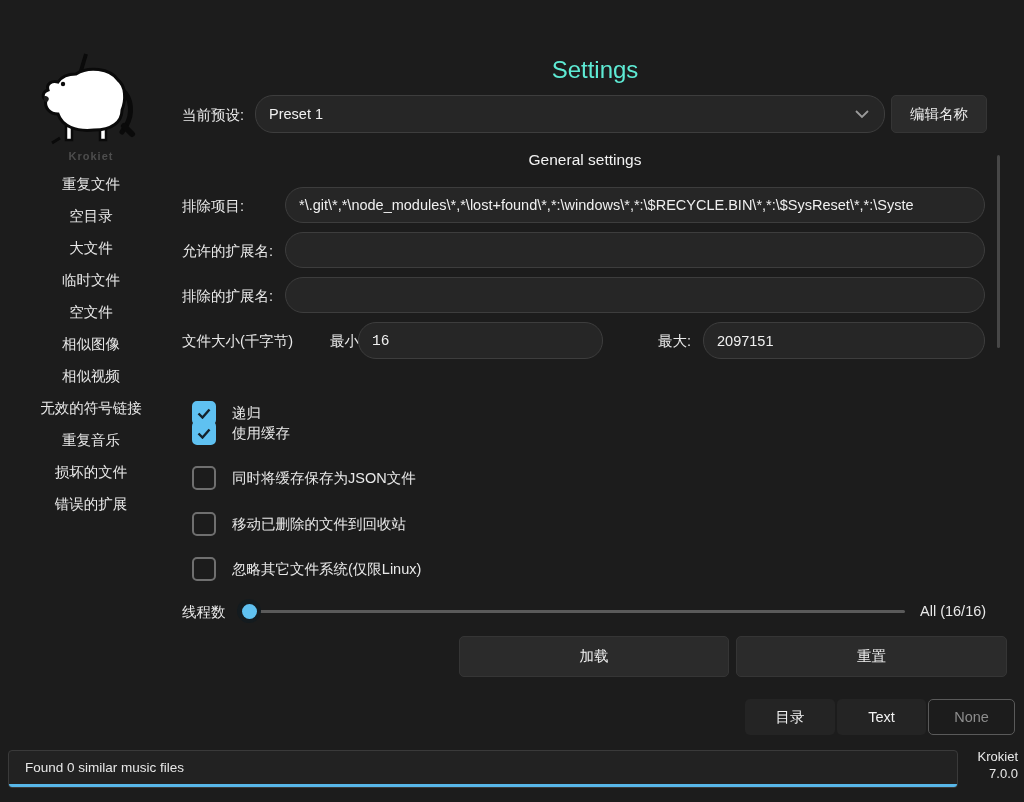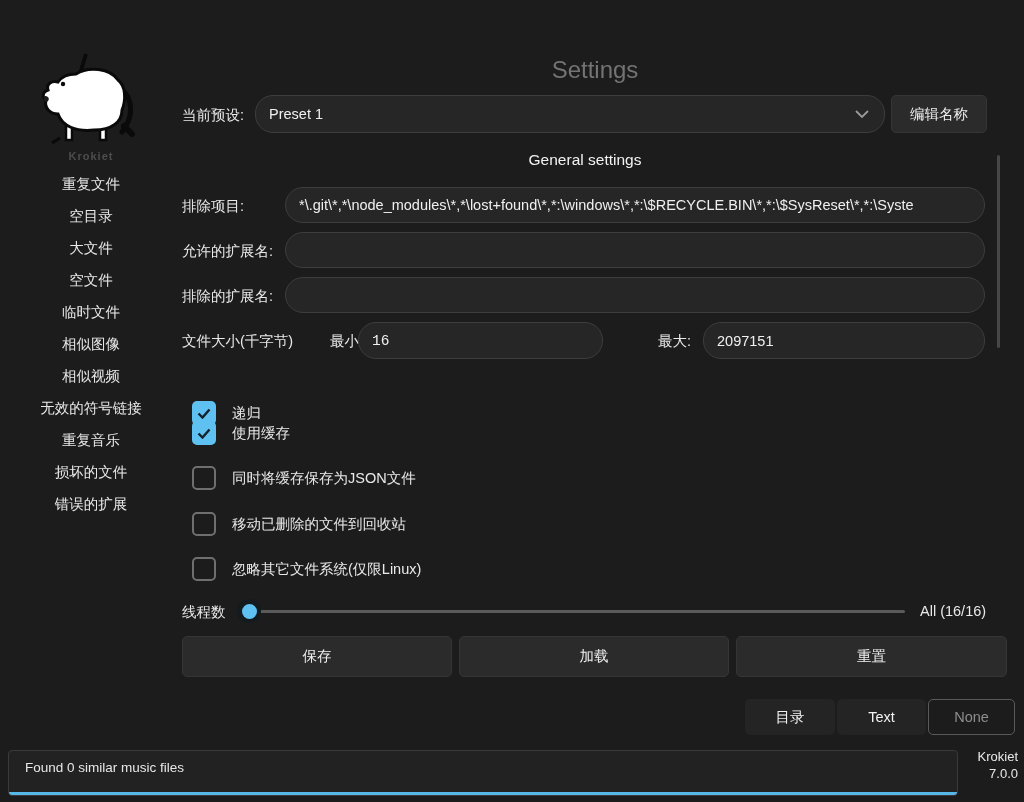--- a/index.html
+++ b/index.html
@@ -23,21 +23,21 @@
   
   .sidebar { position:absolute; left:0; top:34px; width:182px; height:768px; }
   .logo-wrap { position:absolute; left:0; top:18px; width:182px; text-align:center; }
   .logo-caption { margin-top:-2px; font-size:11px; color:#4d4d4d; font-weight:bold; letter-spacing:1px; }
   .nav { position:absolute; top:134px; left:0; width:182px; }
   .nav-item { height:32px; line-height:32px; text-align:center; font-size:14.5px; color:#e8e8e8; cursor:default; }
 
   
   .main { position:absolute; left:182px; top:34px; width:842px; height:768px; }
   .page-title { position:absolute; top:22px; left:0; width:826px; text-align:center;
-                font-size:24px; color:#737373; }
+                font-size:24px; color:#5eead4; }
   .row-label { position:absolute; font-size:14.5px; color:#e9e9e9; }
   .field { position:absolute; background:#262626; border:1px solid #3d3d3d; border-radius:18px;
            color:#f0f0f0; font-size:14.5px; display:flex; align-items:center; padding:0 13px;
            white-space:nowrap; overflow:hidden; }
   .combo { cursor:default; }
   .combo .chev { position:absolute; right:14px; top:50%; transform:translateY(-50%); }
   .btn { background:#2b2b2b; border:1px solid #353535; border-radius:5px; color:#efefef;
          font-size:14.5px; display:flex; align-items:center; justify-content:center; cursor:default; }
   .section-title { position:absolute; left:0; width:806px; text-align:center; font-size:15.5px; color:#f2f2f2; }
 
@@ -53,21 +53,21 @@
   .slider-thumb::before { content:""; width:15px; height:15px; border-radius:50%; background:#5fc1f1; }
 
   .toggle-btn { position:absolute; height:36px; border-radius:5px; display:flex; align-items:center;
                 justify-content:center; font-size:14.5px; cursor:default; }
   .toggle-dark { background:#242424; color:#f2f2f2; }
   .toggle-none { background:transparent; border:1px solid #5a5a5a; color:#8d8d8d; }
 
   .scrollbar { position:absolute; width:3px; border-radius:2px; background:#474747; }
 
   
-  .statusbox { position:absolute; left:8px; top:750px; width:950px; height:46px;
+  .statusbox { position:absolute; left:8px; top:750px; width:950px; height:38px;
                border:1px solid #3a3a3a; border-radius:4px; background:#222222; overflow:hidden; }
   .status-text { position:absolute; left:16px; top:9px; font-size:13.5px; color:#e7e7e7; }
   .status-progress { position:absolute; left:0; bottom:0; height:3px; width:100%; background:#58b7e9; }
   .version-box { position:absolute; right:6px; top:748px; width:58px; text-align:right;
                  font-size:13px; line-height:17px; color:#e9e9e9; }
 </style>
 </head>
 <body>
 
 <div class="app">
@@ -99,22 +99,22 @@
         <path d="M8 44 C12 44 14 46 12 49 C10 51 7 50 8 44 Z" fill="#1c1c1c"></path>
 
         <circle cx="27" cy="32" r="2.2" fill="#0a0a0a"></circle>
       </svg>
       <div class="logo-caption">Krokiet</div>
     </div>
     <div class="nav">
       <div class="nav-item">重复文件</div>
       <div class="nav-item">空目录</div>
       <div class="nav-item">大文件</div>
+      <div class="nav-item">临时文件</div>
       <div class="nav-item">空文件</div>
-      <div class="nav-item">临时文件</div>
       <div class="nav-item">相似图像</div>
       <div class="nav-item">相似视频</div>
       <div class="nav-item">无效的符号链接</div>
       <div class="nav-item">重复音乐</div>
       <div class="nav-item">损坏的文件</div>
       <div class="nav-item">错误的扩展</div>
     </div>
   </div>
 
   <div class="main">
@@ -183,21 +183,20 @@
     <div class="cb-row" style="top:522px;">
       <span class="checkbox"></span>
       <span class="cb-label">忽略其它文件系统(仅限Linux)</span>
     </div>
 
     <div class="row-label" style="left:0; top:569px;">线程数</div>
     <div class="slider-track" style="left:66px; top:576px; width:657px;"></div>
     <div class="slider-thumb" style="left:55px; top:565px;"></div>
     <div class="row-label" style="left:738px; top:569px;">All (16/16)</div>
 
-    <div class="btn" style="position:absolute; left:0;   top:602px; width:270px; height:41px;">保存</div>
     <div class="btn" style="position:absolute; left:277px; top:602px; width:270px; height:41px;">加载</div>
     <div class="btn" style="position:absolute; left:554px; top:602px; width:271px; height:41px;">重置</div>
 
     <div class="toggle-btn toggle-dark" style="left:563px; top:665px; width:90px;">目录</div>
     <div class="toggle-btn toggle-dark" style="left:655px; top:665px; width:89px;">Text</div>
     <div class="toggle-btn toggle-none" style="left:746px; top:665px; width:87px;">None</div>
 
     <div class="scrollbar" style="left:815px; top:121px; height:193px;"></div>
   </div>
 

